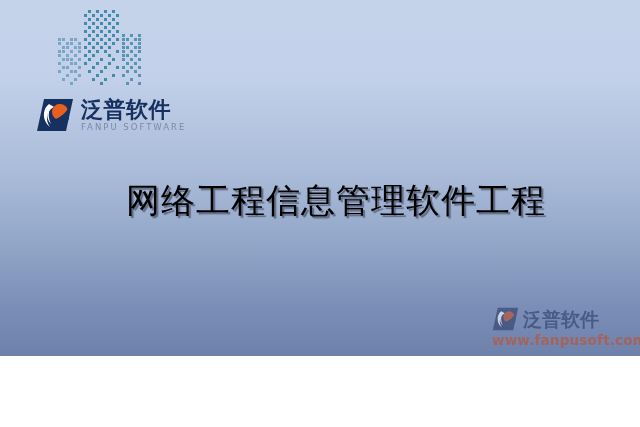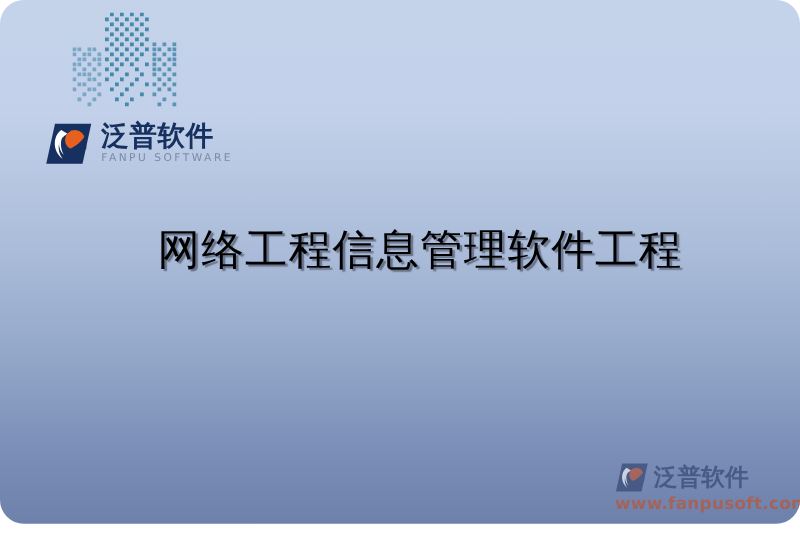--- a/index.html
+++ b/index.html
@@ -9,30 +9,29 @@
   body {
     width: 640px;
     height: 427px;
     overflow: hidden;
     font-family: "DejaVu Sans", "Liberation Sans", sans-serif;
   }
 
   #banner {
     position: relative;
     width: 640px;
-    height: 419px;
+    height: 356px;
     overflow: hidden;
     background: linear-gradient(180deg,
         #c4d2ea 0%,
         #c2d0e9 22%,
         #aabcd9 48%,
         #93a7c9 68%,
         #7b8eb7 86%,
         #6d81ab 100%);
-    border-radius: 19px;
   }
 
   
   #skyline {
     position: absolute;
     left: 58px;
     top: 10px;
     width: 84px;
     height: 78px;
   }

